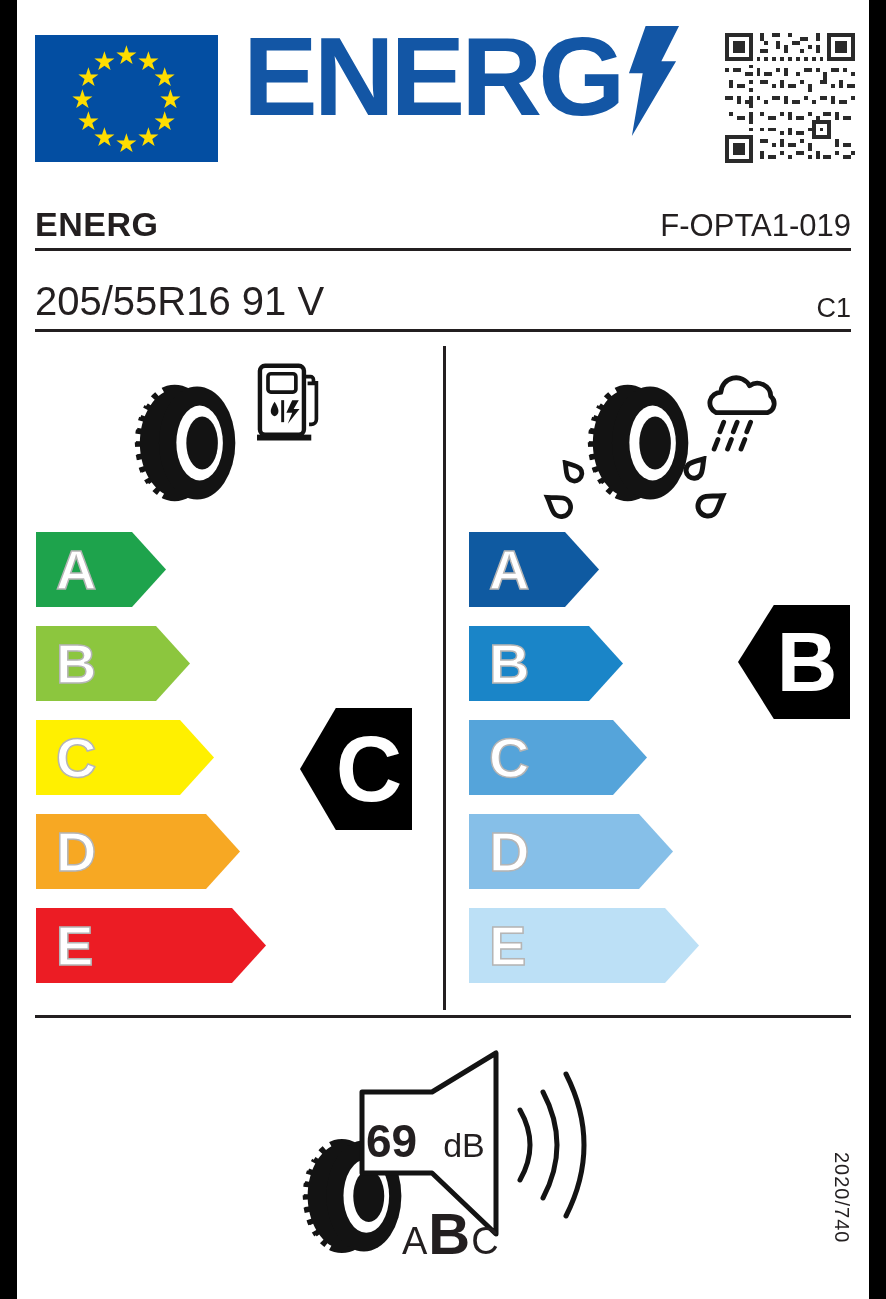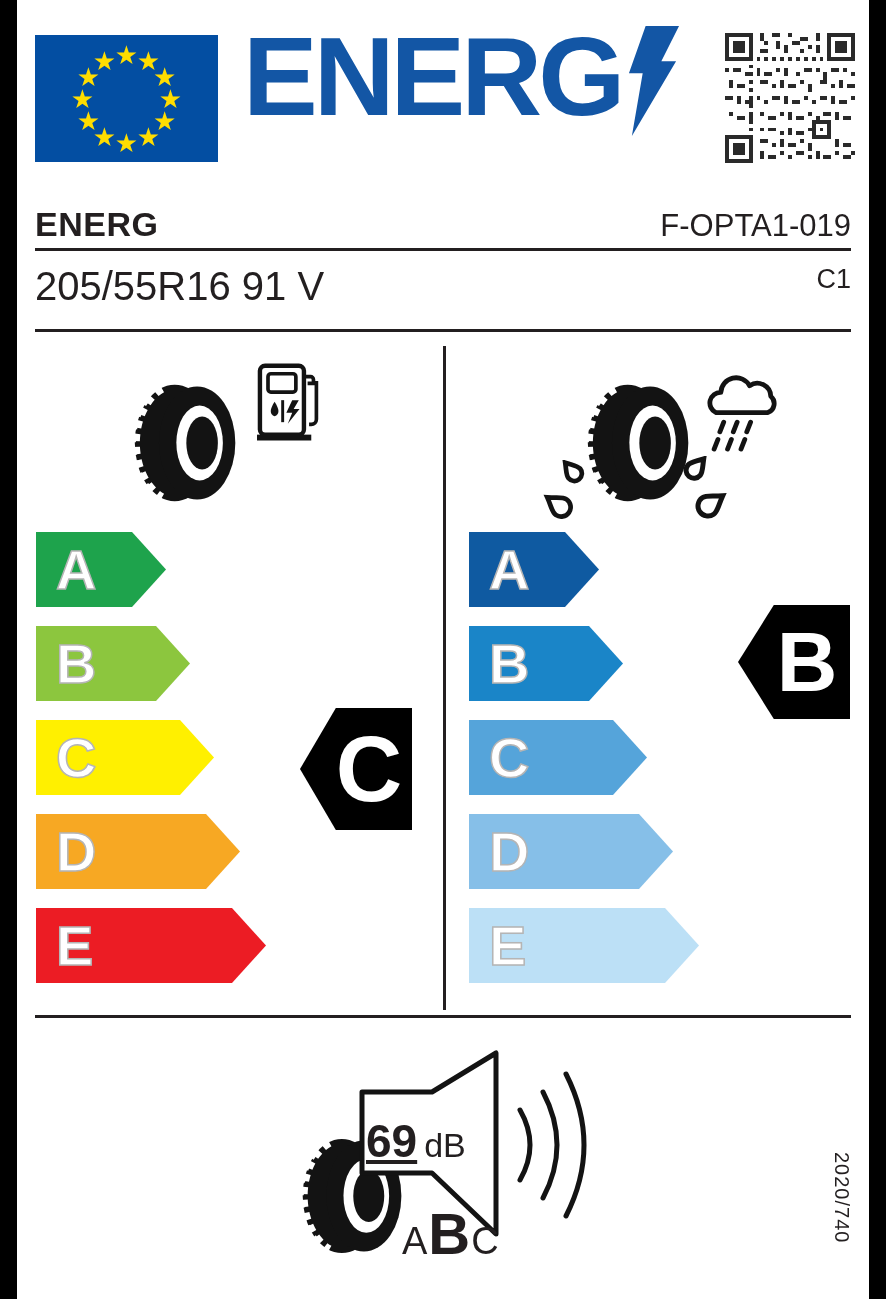--- a/index.html
+++ b/index.html
@@ -20,21 +20,21 @@
   .bolt{width:56px;height:110px;margin-left:4px;margin-top:2px;}
 
   .qr{position:absolute;right:14px;top:33px;width:130px;height:130px;}
 
   
   .brand-row{position:absolute;left:18px;right:18px;top:196px;height:48px;
              display:flex;justify-content:space-between;align-items:flex-end;}
   .brand{font-size:34px;font-weight:700;letter-spacing:0.5px;}
   .model{font-size:31px;font-weight:400;}
   .size-row{position:absolute;left:18px;right:18px;top:264px;height:60px;
-            display:flex;justify-content:space-between;align-items:flex-start;}
+            display:flex;justify-content:space-between;align-items:flex-end;}
   .tyre-size{font-size:40px;font-weight:400;}
   .tyre-class{font-size:27px;font-weight:400;}
 
   .rule{position:absolute;left:18px;right:18px;height:3px;background:#231F20;}
   .rule-1{top:248px;}
   .rule-2{top:329px;}
   .rule-3{top:1015px;}
 
   
   .main{position:absolute;left:0;top:332px;width:852px;height:683px;}
@@ -62,22 +62,22 @@
   .ind-fuel{left:283px;top:376px;width:112px;height:122px;}
   .ind-fuel span{font-size:92px;}
   .ind-wet{left:721px;top:273px;width:112px;height:114px;}
   .ind-wet span{font-size:84px;}
 
   
   .noise{position:absolute;left:273px;top:1048px;width:310px;height:228px;}
   .icon-tire-noise{position:absolute;left:7px;top:79px;width:106px;height:138px;}
   .speaker-svg{position:absolute;left:0;top:0;width:310px;height:222px;}
   .noise-value-wrap{position:absolute;left:76px;top:66px;display:flex;align-items:baseline;}
-  .noise-value{font-size:46px;font-weight:700;text-decoration:underline;}
-  .noise-unit{font-size:34px;font-weight:400;margin-left:7px;}
+  .noise-value{font-size:46px;font-weight:700;}
+  .noise-unit{font-size:34px;font-weight:400;margin-left:26px;}
   .noise-classes{position:absolute;left:112px;top:152px;display:flex;align-items:baseline;}
   .nc-side{font-size:38px;font-weight:400;}
   .nc-rating{font-size:58px;font-weight:700;margin:0 1px;}
 
   .regulation{position:absolute;right:16px;top:1152px;height:130px;
               writing-mode:vertical-rl;font-size:20px;letter-spacing:1px;color:#231F20;}
 </style>
 </head>
 <body>
 

